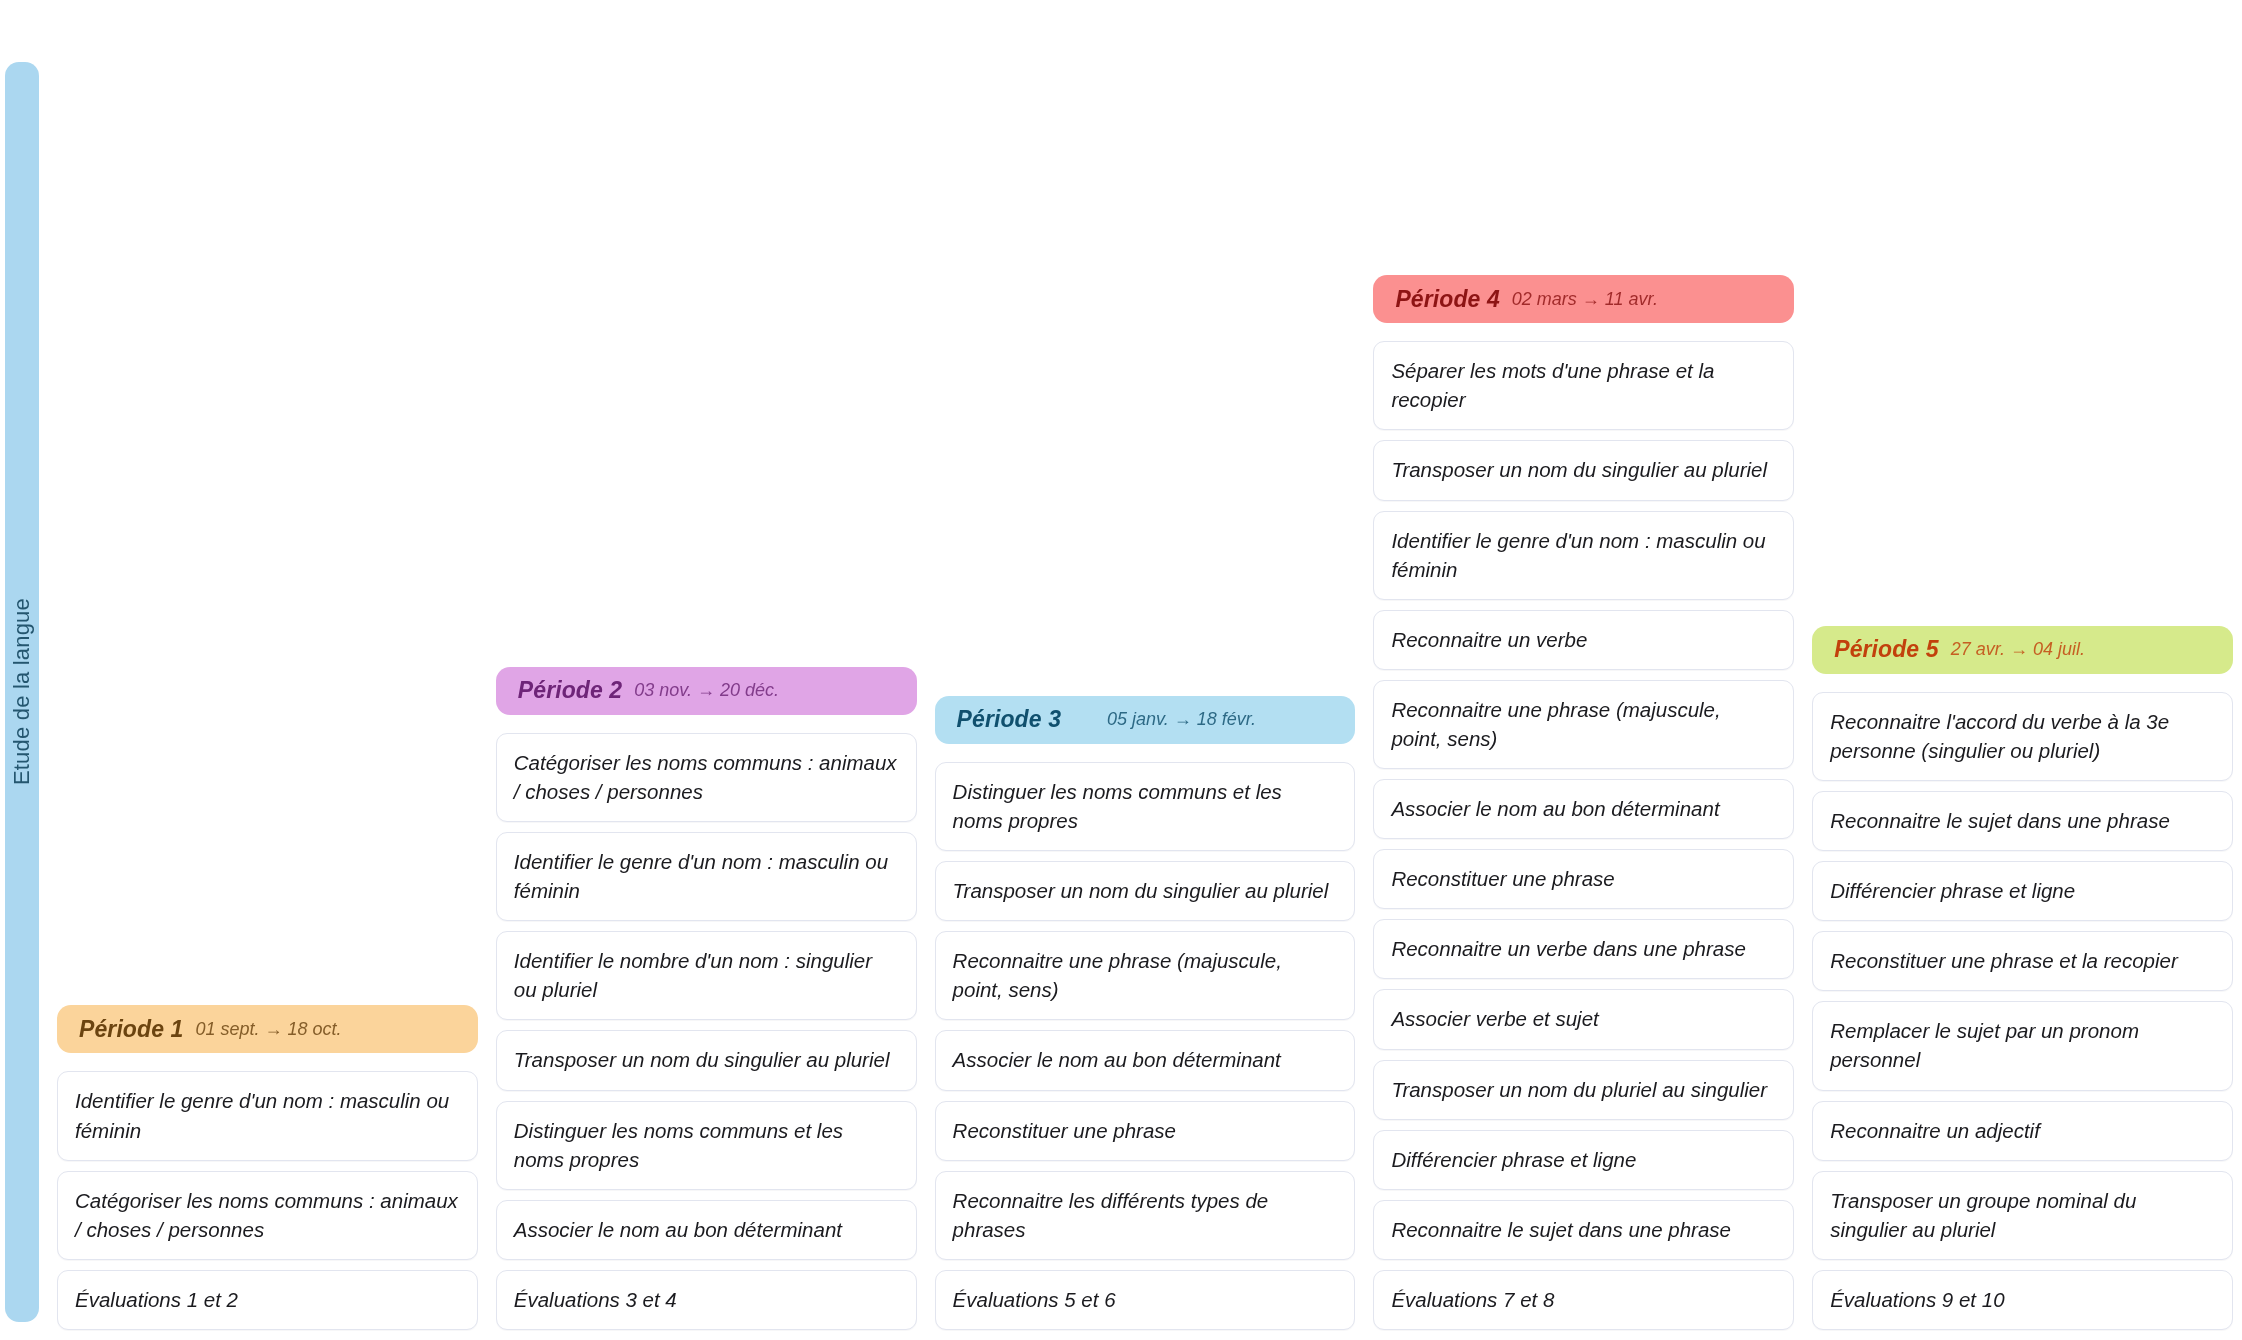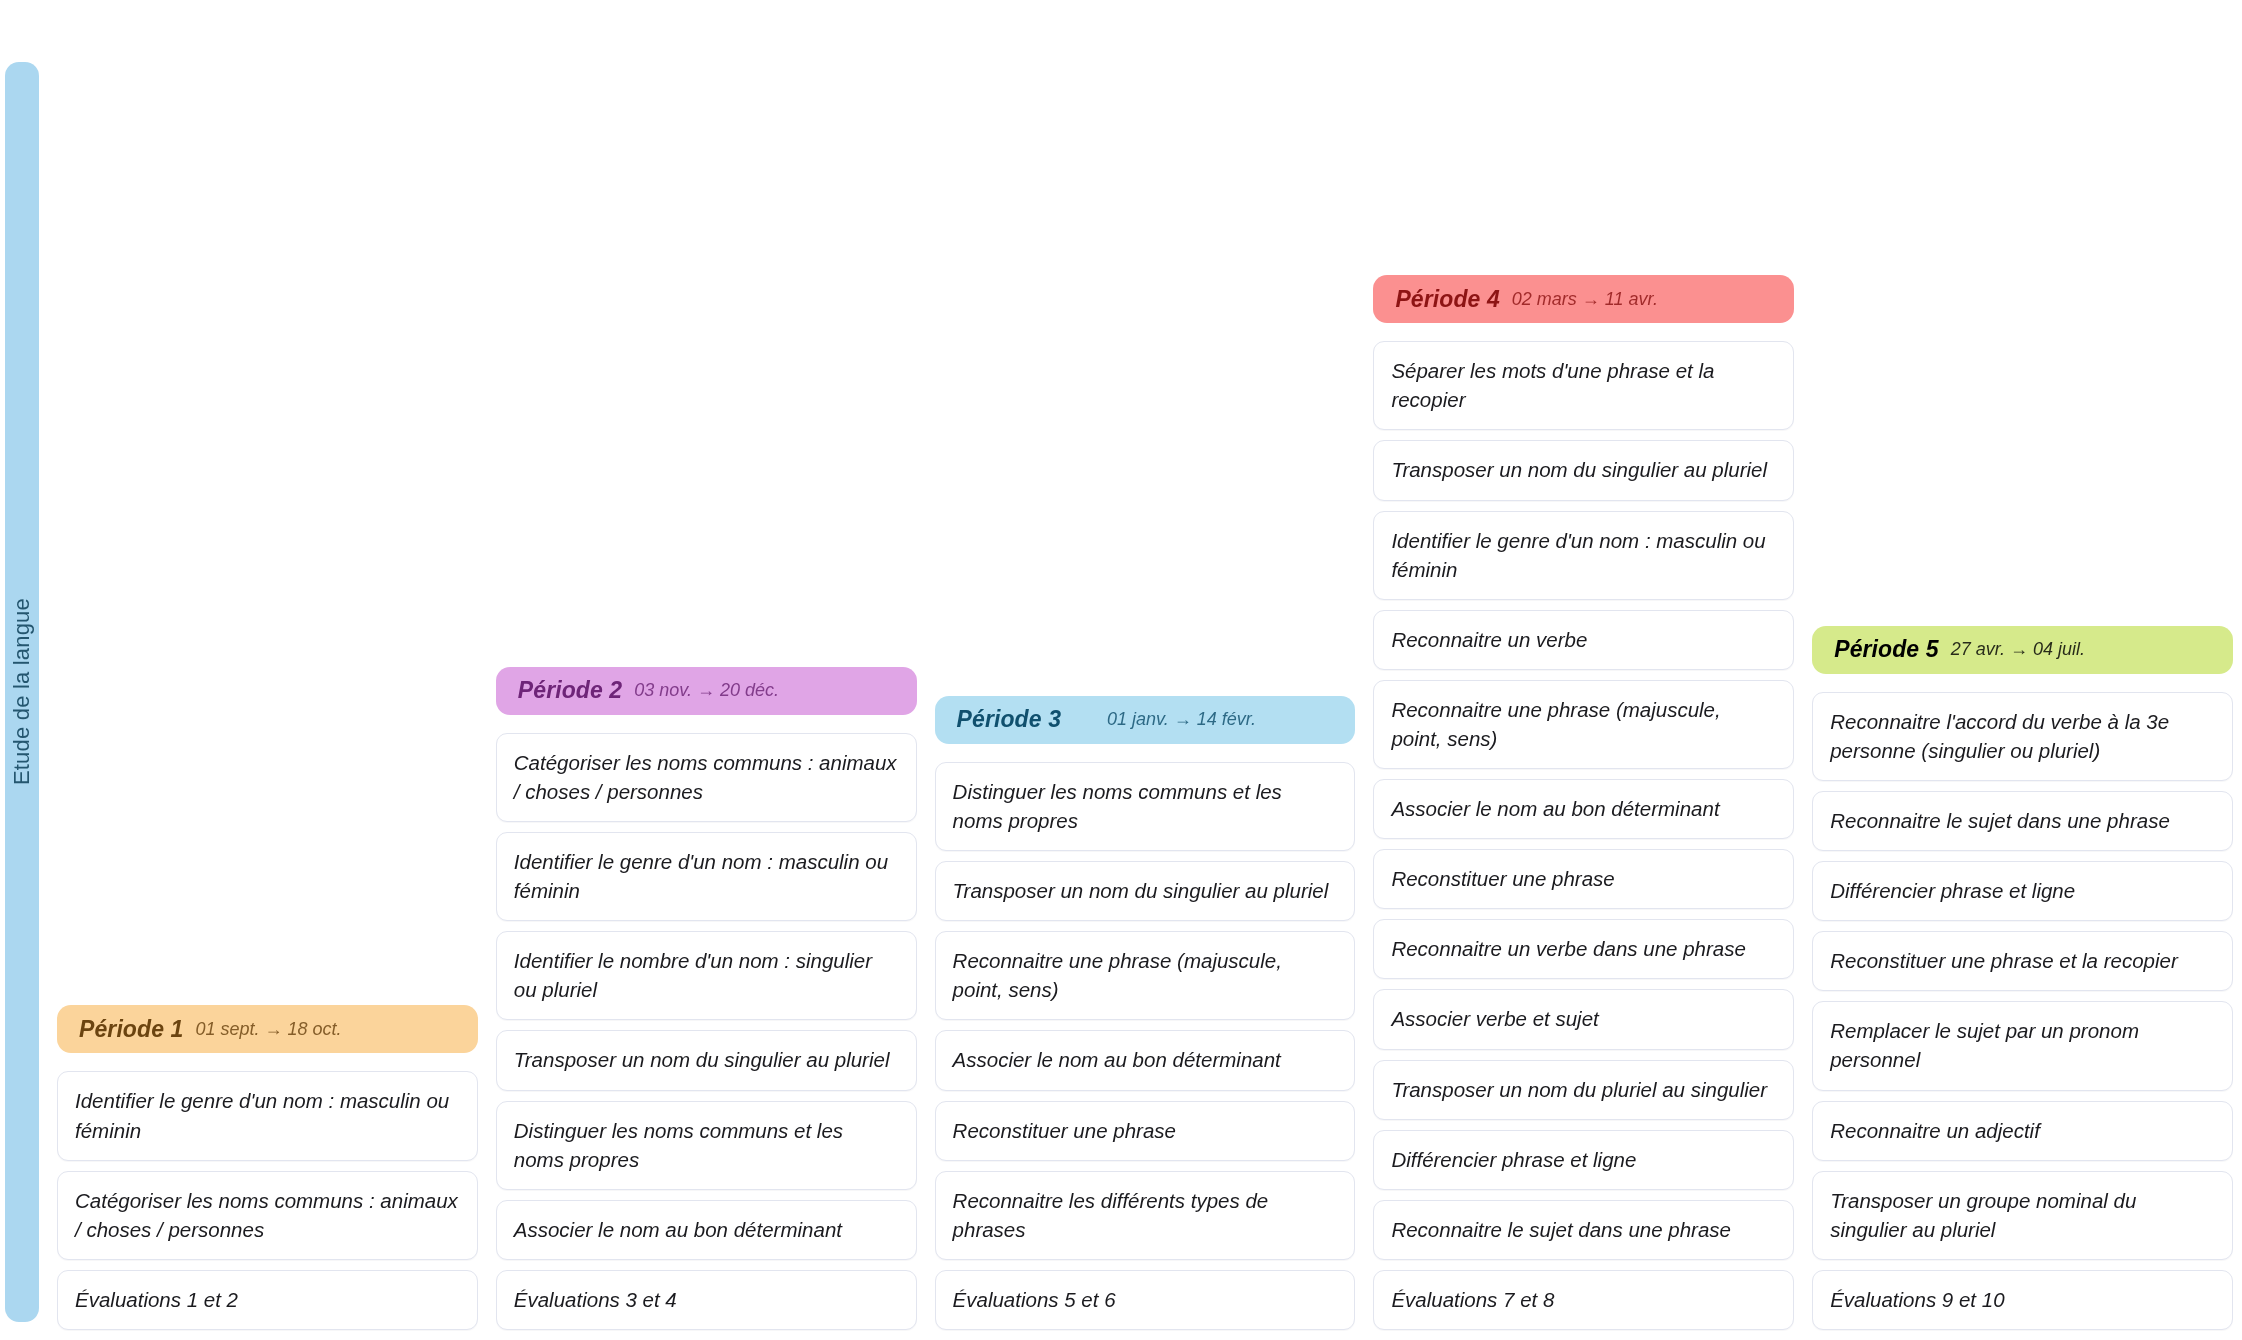--- a/index.html
+++ b/index.html
@@ -138,21 +138,21 @@
           <div class="card">Identifier le nombre d'un nom : singulier ou pluriel</div>
           <div class="card">Transposer un nom du singulier au pluriel</div>
           <div class="card">Distinguer les noms communs et les noms propres</div>
           <div class="card">Associer le nom au bon déterminant</div>
           <div class="card">Évaluations 3 et 4</div>
         </div>
       </div>
       <div class="column">
         <div class="period-head" style="background: rgb(179, 223, 242); color: rgb(16, 80, 110); gap: 34px;">
           <span class="period-title">Période 3</span>
-          <span class="period-dates">01 janv. → 14 févr.</span>
+          <span class="period-dates">05 janv. → 18 févr.</span>
         </div>
         <div class="cards">
           <div class="card">Distinguer les noms communs et les noms propres</div>
           <div class="card">Transposer un nom du singulier au pluriel</div>
           <div class="card">Reconnaitre une phrase (majuscule, point, sens)</div>
           <div class="card">Associer le nom au bon déterminant</div>
           <div class="card">Reconstituer une phrase</div>
           <div class="card">Reconnaitre les différents types de phrases</div>
           <div class="card">Évaluations 5 et 6</div>
         </div>
@@ -172,21 +172,21 @@
           <div class="card">Reconstituer une phrase</div>
           <div class="card">Reconnaitre un verbe dans une phrase</div>
           <div class="card">Associer verbe et sujet</div>
           <div class="card">Transposer un nom du pluriel au singulier</div>
           <div class="card">Différencier phrase et ligne</div>
           <div class="card">Reconnaitre le sujet dans une phrase</div>
           <div class="card">Évaluations 7 et 8</div>
         </div>
       </div>
       <div class="column">
-        <div class="period-head" style="background: rgb(214, 234, 139); color: #000000;">
+        <div class="period-head" style="background: rgb(214, 234, 139); color: #c2410c;">
           <span class="period-title">Période 5</span>
           <span class="period-dates">27 avr. → 04 juil.</span>
         </div>
         <div class="cards">
           <div class="card">Reconnaitre l'accord du verbe à la 3e personne (singulier ou pluriel)</div>
           <div class="card">Reconnaitre le sujet dans une phrase</div>
           <div class="card">Différencier phrase et ligne</div>
           <div class="card">Reconstituer une phrase et la recopier</div>
           <div class="card">Remplacer le sujet par un pronom personnel</div>
           <div class="card">Reconnaitre un adjectif</div>

